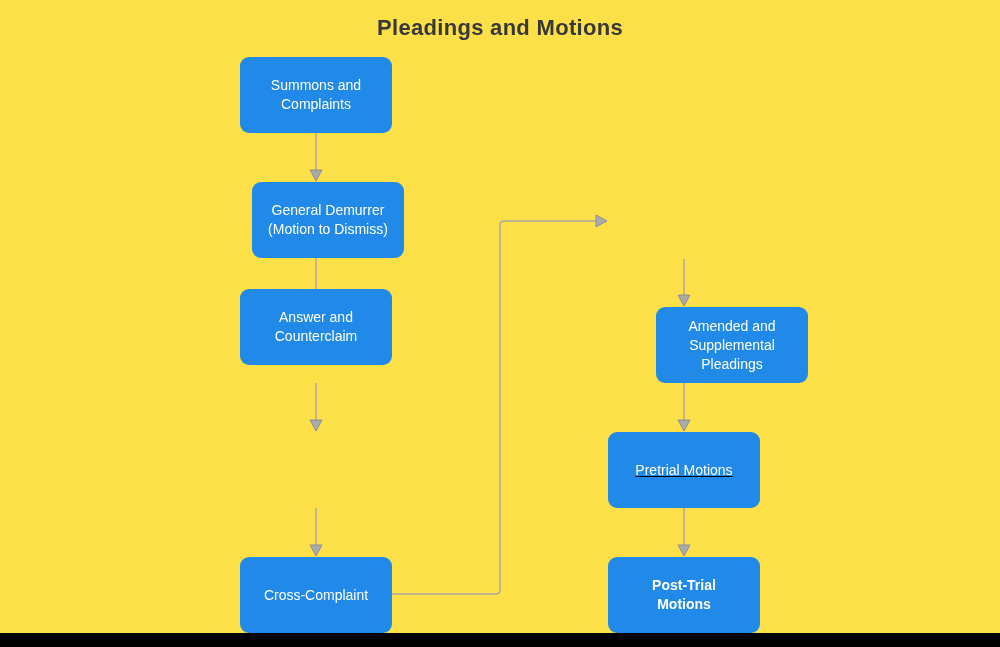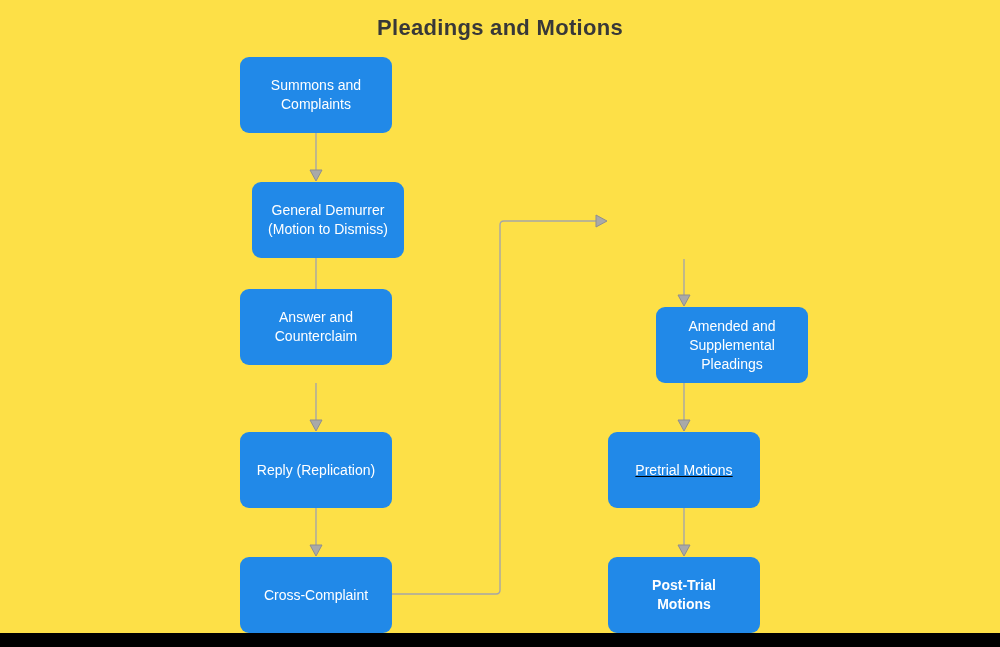--- a/index.html
+++ b/index.html
@@ -114,23 +114,20 @@
 Complaints</span>
   </div>
   <div class="node" style="left:252px; top:182px;">
     <span class="node-label">General Demurrer
 (Motion to Dismiss)</span>
   </div>
   <div class="node" style="left:240px; top:289px;">
     <span class="node-label">Answer and
 Counterclaim</span>
   </div>
-  <div class="node" style="left:240px; top:432px;">
-    <span class="node-label">Reply (Replication)</span>
-  </div>
   <div class="node" style="left:240px; top:557px;">
     <span class="node-label">Cross-Complaint</span>
   </div>
 
   <div class="node" style="left:608px; top:307px;margin-left:48px;">
     <span class="node-label">Amended and
 Supplemental
 Pleadings</span>
   </div>
   <div class="node" style="left:608px; top:432px;text-decoration:underline;">

